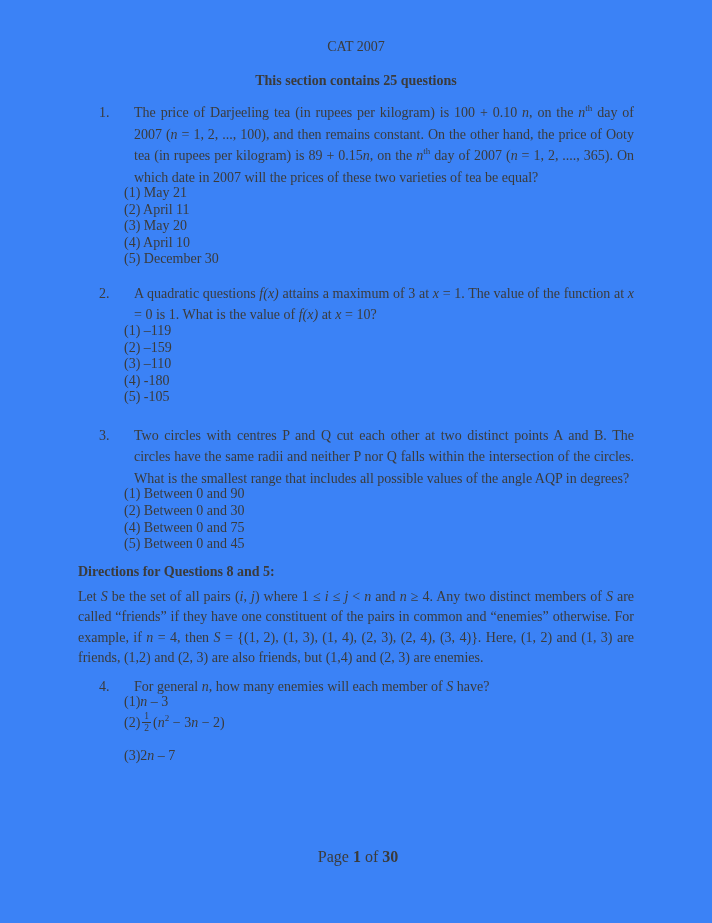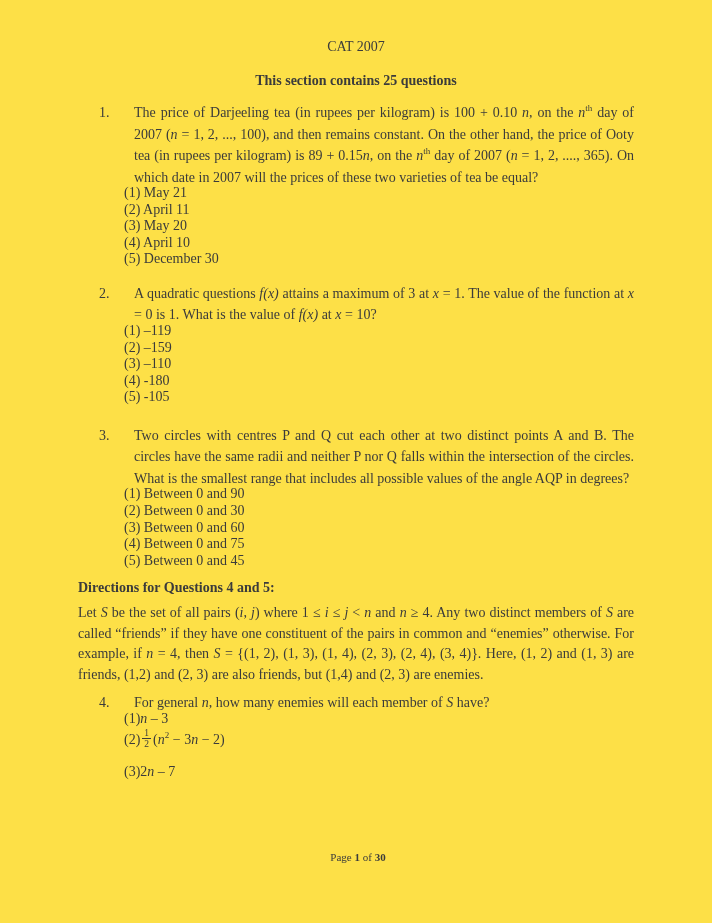--- a/index.html
+++ b/index.html
@@ -6,21 +6,21 @@
     margin: 0;
     padding: 0;
     background: #fcfcfc;
   }
   .page {
     position: relative;
     width: 712px;
     height: 923px;
     box-sizing: border-box;
     padding: 0 78px;
-    background: #fde047;
+    background: #3b82f6;
     color: #3b3b3b;
     font-family: "Liberation Serif", "DejaVu Serif", serif;
     font-size: 14px;
     overflow: hidden;
   }
   .center { text-align: center; }
   .bold { font-weight: bold; }
   .underline { text-decoration: underline; }
   .it { font-style: italic; }
 
@@ -58,21 +58,21 @@
   }
   .frac .num { border-bottom: 1px solid #3b3b3b; padding: 0 2px; }
   .frac .den { padding: 0 2px; }
 
   .footer {
     position: absolute;
     left: 4px;
     right: 0;
     top: 848px;
     text-align: center;
-    font-size: 11px;
+    font-size: 16px;
     line-height: 18px;
   }
 </style>
 </head>
 <body>
 
 <div class="page">
 
   <div class="center exam-title">CAT 2007</div>
 
@@ -108,27 +108,26 @@
   </div>
 
   <div class="question q3">
     <div class="q-row">
       <div class="q-num">3.</div>
       <div class="q-body"><span>Two circles with centres P and Q cut each other at two distinct points A and B. The circles have the same radii and neither P nor Q falls within the intersection of the circles. What is the smallest range that includes all possible values of the angle AQP in degrees?</span></div>
     </div>
     <div class="options">
       <div class="opt"><span>(1) Between 0 and 90</span></div>
       <div class="opt"><span>(2) Between 0 and 30</span></div>
-      <div class="opt"><span>(3) Between 0 and 60</span></div>
       <div class="opt"><span>(4) Between 0 and 75</span></div>
       <div class="opt"><span>(5) Between 0 and 45</span></div>
     </div>
   </div>
 
-  <div class="directions-heading">Directions for Questions 4 and 5:</div>
+  <div class="directions-heading">Directions for Questions 8 and 5:</div>
 
   <div class="directions-body"><span>Let </span><span class="it">S</span><span> be the set of all pairs (</span><span class="it">i</span><span>, </span><span class="it">j</span><span>) where 1 ≤ </span><span class="it">i</span><span> ≤ </span><span class="it">j</span><span> &lt; </span><span class="it">n</span><span> and </span><span class="it">n</span><span> ≥ 4. Any two distinct members of </span><span class="it">S</span><span> are called “friends” if they have one constituent of the pairs in common and “enemies” otherwise. For example, if </span><span class="it">n</span><span> = 4, then </span><span class="it">S</span><span> = {(1, 2), (1, 3), (1, 4), (2, 3), (2, 4), (3, 4)}. Here, (1, 2) and (1, 3) are friends, (1,2) and (2, 3) are also friends, but (1,4) and (2, 3) are enemies.</span></div>
 
   <div class="question q4">
     <div class="q-row">
       <div class="q-num">4.</div>
       <div class="q-body"><span>For general </span><span class="it">n</span><span>, how many enemies will each member of </span><span class="it">S</span><span> have?</span></div>
     </div>
     <div class="options">
       <div class="opt"><span>(1)</span><span class="it">n</span><span> – 3</span></div>

